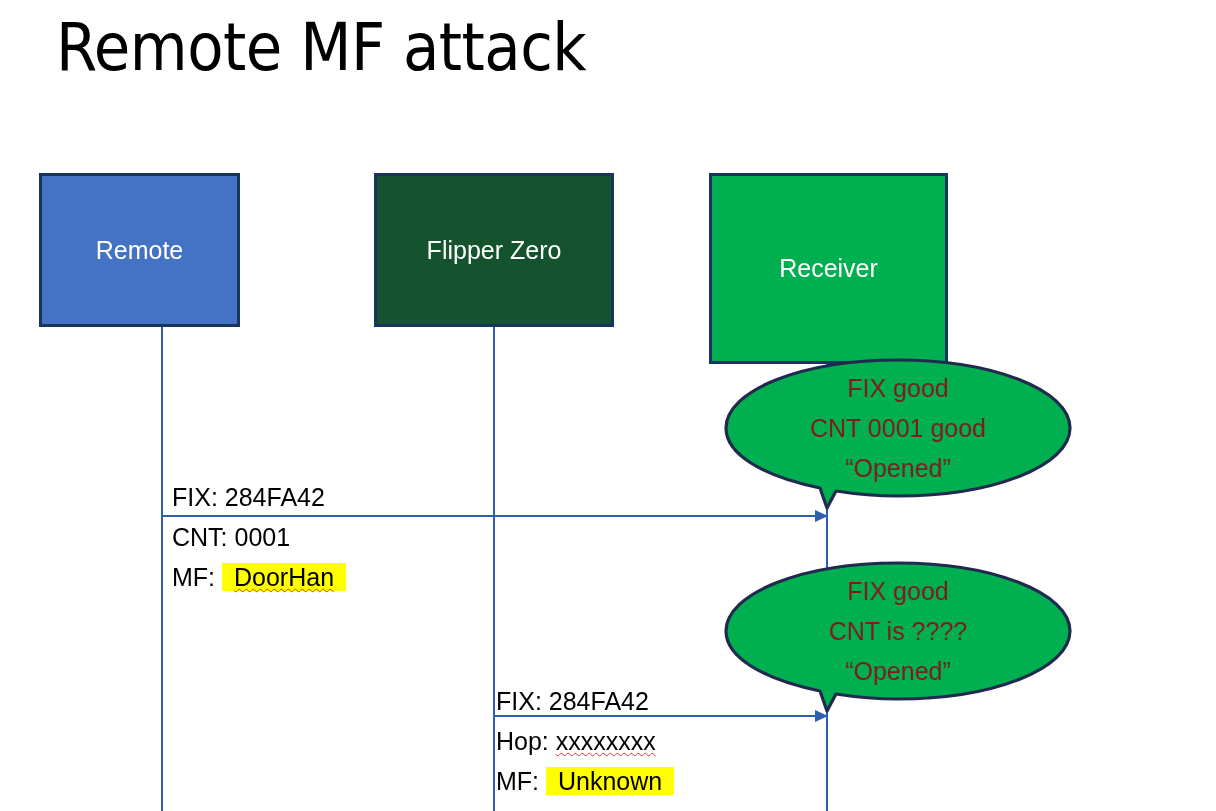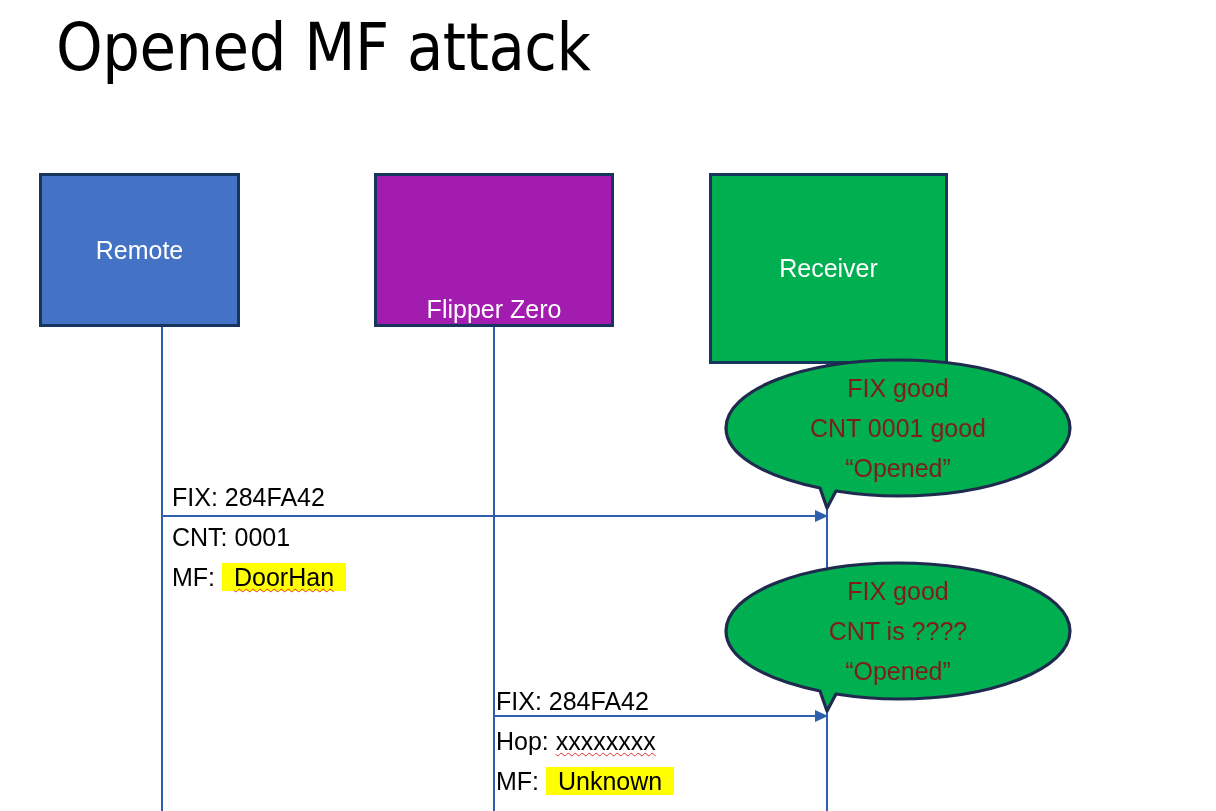--- a/index.html
+++ b/index.html
@@ -39,21 +39,21 @@
     box-sizing: border-box;
     border: 3px solid #17365D;
     display: flex;
     align-items: center;
     justify-content: center;
     color: #ffffff;
     font-size: 25px;
     font-weight: 400;
   }
   #box-remote   { left: 39px;  top: 173px; width: 201px; height: 154px; background: #4472C4; }
-  #box-flipper  { left: 374px; top: 173px; width: 240px; height: 154px; background: #a21caf; align-items: flex-end; }
+  #box-flipper  { left: 374px; top: 173px; width: 240px; height: 154px; background: #14532d; }
   #box-receiver { left: 709px; top: 173px; width: 239px; height: 191px; background: #00B050; }
 
   
   .lifeline {
     position: absolute;
     width: 2px;
     background: #2E5FAC;
   }
   #lifeline-remote   { left: 161px; top: 327px; height: 484px; }
   #lifeline-flipper  { left: 493px; top: 327px; height: 484px; }
@@ -126,21 +126,21 @@
   #bubble-1 { left: 724px; top: 358px; width: 348px; height: 160px; }
   #bubble-1 .bubble-text { top: 10px; }
   #bubble-2 { left: 724px; top: 561px; width: 348px; height: 160px; }
   #bubble-2 .bubble-text { top: 10px; }
 </style>
 </head>
 <body>
 
 <div id="slide">
 
-  <div id="slide-title">Opened MF attack</div>
+  <div id="slide-title">Remote MF attack</div>
 
   <div class="lifeline" id="lifeline-remote"></div>
   <div class="lifeline" id="lifeline-flipper"></div>
   <div class="lifeline" id="lifeline-receiver"></div>
 
   <div class="actor-box" id="box-remote">
     <span>Remote</span>
   </div>
   <div class="actor-box" id="box-flipper">
     <span>Flipper Zero</span>

